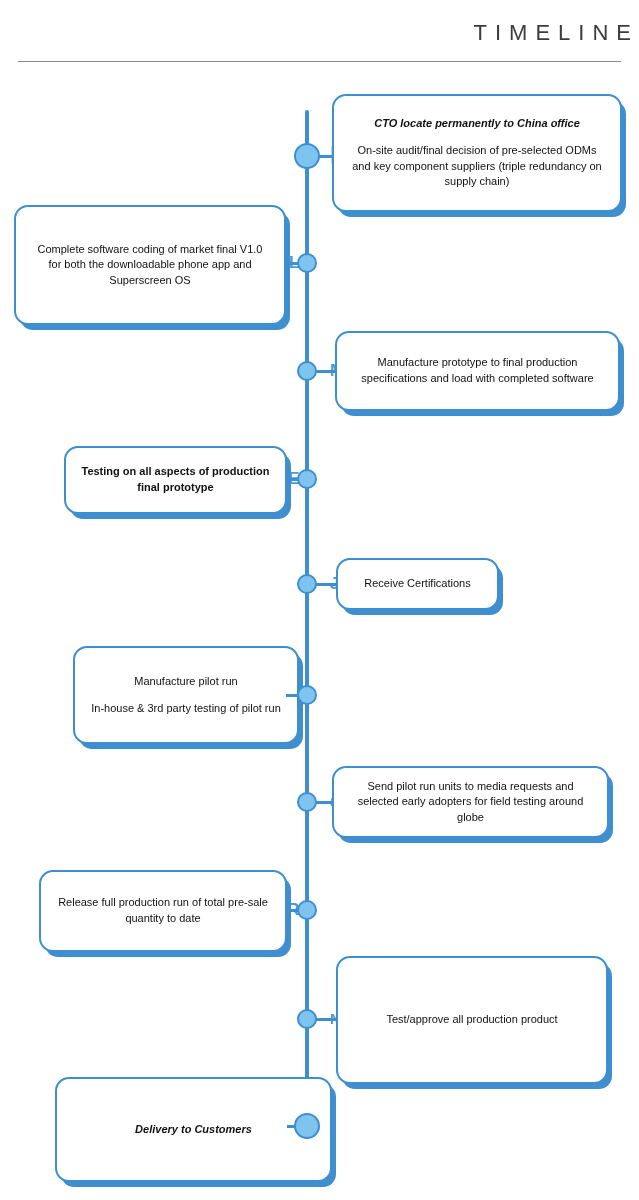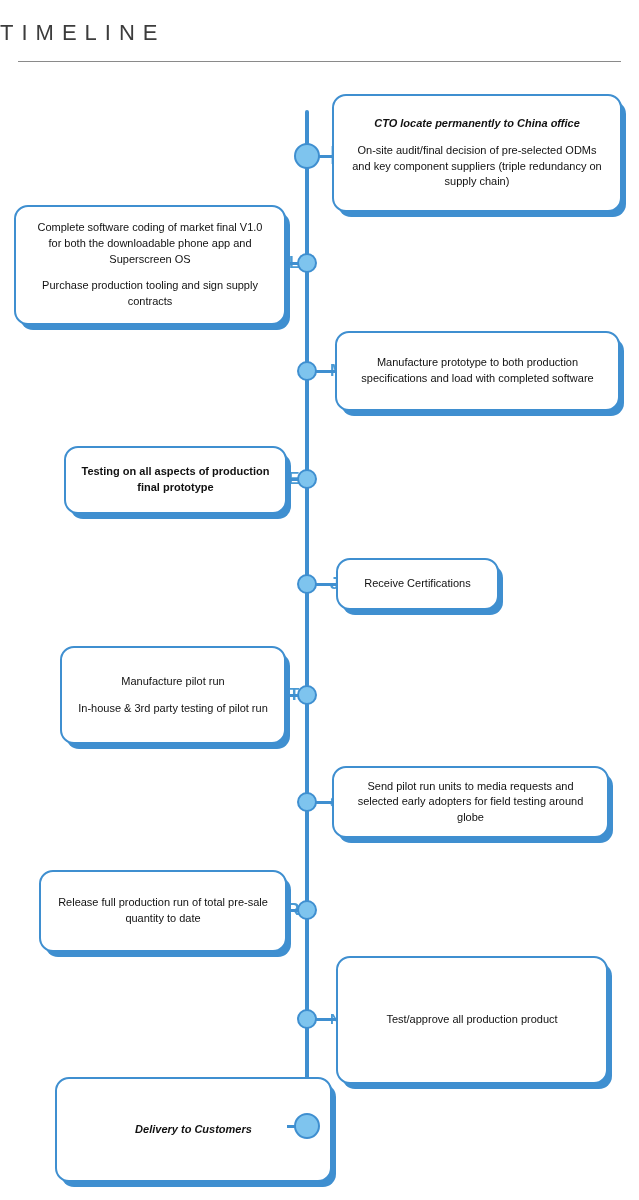--- a/index.html
+++ b/index.html
@@ -20,21 +20,21 @@
     position: absolute;
     top: 0; left: 0;
     width: 639px;
     height: 72px;
   }
   #page-title {
     position: absolute;
     top: 20px;
     left: 0;
     width: 639px;
-    text-align: left;
+    text-align: right;
     font-size: 22px;
     letter-spacing: 8px;
     color: #3c3c3c;
     font-weight: 400;
     font-family: "Liberation Sans", sans-serif;
   }
   #title-rule {
     position: absolute;
     top: 61px;
     left: 18px;
@@ -150,29 +150,28 @@
         <p class="bold">CTO locate permanently to China office</p>
         <p>On-site audit/final decision of pre-selected ODMs and key component suppliers (triple redundancy on supply chain)</p>
       </div>
     </div>
     <div class="tl-row">
       <div class="node" style="top: 263px;"></div>
       <div class="connector" style="top: 262px; left: 286px; width: 21px;"></div>
       <div class="month sz-md left" style="top: 253px;">APRIL</div>
       <div class="card" style="top: 205px; left: 14px; width: 272px; height: 120px; justify-content: center;">
         <p>Complete software coding of market final V1.0 for both the downloadable phone app and Superscreen OS</p>
-        <p>Purchase production tooling and sign supply contracts</p>
       </div>
     </div>
     <div class="tl-row">
       <div class="node" style="top: 371px;"></div>
       <div class="connector" style="top: 370px; left: 307px; width: 28px;"></div>
       <div class="month sz-md right" style="top: 361px;">MAY</div>
       <div class="card" style="top: 331px; left: 335px; width: 285px; height: 80px;">
-        <p>Manufacture prototype to both production specifications and load with completed software</p>
+        <p>Manufacture prototype to final production specifications and load with completed software</p>
       </div>
     </div>
     <div class="tl-row">
       <div class="node" style="top: 479px;"></div>
       <div class="connector" style="top: 478px; left: 287px; width: 20px;"></div>
       <div class="month sz-md left" style="top: 469px;">JUNE</div>
       <div class="card" style="top: 446px; left: 64px; width: 223px; height: 68px; font-weight: bold;">
         <p>Testing on all aspects of production final prototype</p>
       </div>
     </div>
@@ -181,21 +180,21 @@
       <div class="connector" style="top: 583px; left: 307px; width: 29px;"></div>
       <div class="month sz-md right" style="top: 574px;">JULY</div>
       <div class="card" style="top: 558px; left: 336px; width: 163px; height: 52px;">
         <p>Receive Certifications</p>
       </div>
     </div>
     <div class="tl-row">
       <div class="node" style="top: 695px;"></div>
       <div class="connector" style="top: 694px; left: 286px; width: 21px;"></div>
       <div class="month sz-md left" style="top: 685px;">AUGUST</div>
-      <div class="card" style="top: 646px; left: 60px; width: 226px; height: 98px; align-items: flex-end;">
+      <div class="card" style="top: 646px; left: 73px; width: 226px; height: 98px; align-items: flex-end;">
         <p>Manufacture pilot run</p>
         <p>In-house &amp; 3rd party testing of pilot run</p>
       </div>
     </div>
     <div class="tl-row">
       <div class="node" style="top: 802px;"></div>
       <div class="connector" style="top: 801px; left: 307px; width: 25px;"></div>
       <div class="month sz-sm right" style="top: 793px;">SEPTEMBER</div>
       <div class="card" style="top: 766px; left: 332px; width: 277px; height: 72px;">
         <p>Send pilot run units to media requests and selected early adopters for field testing around globe</p>

